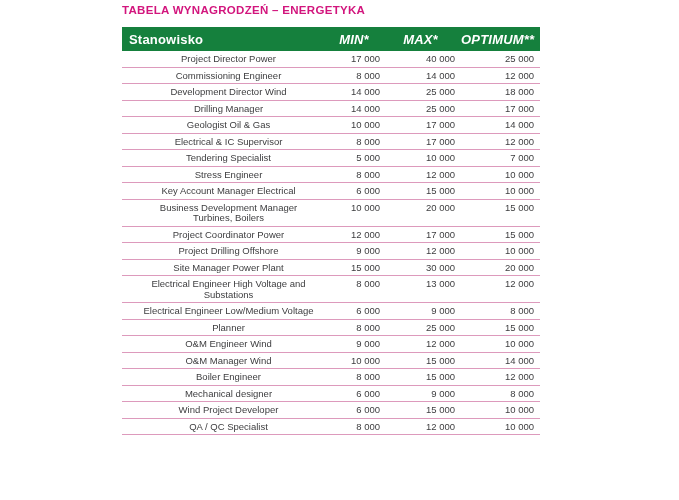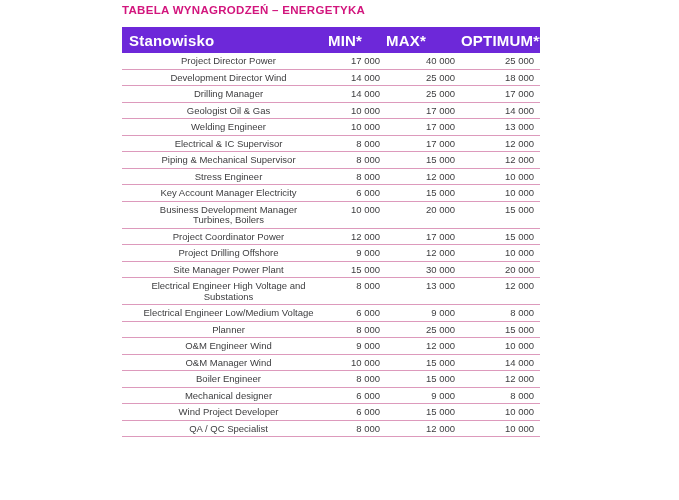--- a/index.html
+++ b/index.html
@@ -32,34 +32,35 @@
   table.salary {
     width: 418px;
     border-collapse: collapse;
     table-layout: fixed;
   }
   col.c-pos { width: 206px; }
   col.c-min { width: 58px; }
   col.c-max { width: 75px; }
   col.c-opt { width: 79px; }
   thead th {
-    background: #6d28d9;
+    background: #15803d;
     color: #ffffff;
-    font-size: 15px;
+    font-size: 13px;
     font-weight: bold;
     letter-spacing: 0.2px;
     padding: 5px 0 4px 0;
   }
   thead th.pos {
     text-align: left;
     padding-left: 7px;
   }
   thead th.num {
-    text-align: left;
+    text-align: center;
     padding-right: 6px;
+    font-style: italic;
   }
   tbody td {
     font-size: 9.5px;
     color: #3d3d3f;
     border-bottom: 1px solid #dd9abc;
     padding: 3px 0 2px 0;
     line-height: 10.5px;
     vertical-align: top;
     background: #ffffff;
   }
@@ -97,20 +98,26 @@
         </tr>
       </thead>
       <tbody id="table-body">
   <tr>
     <td class="pos">Project Director Power</td>
     <td class="num">17 000</td>
     <td class="num">40 000</td>
     <td class="num">25 000</td>
   </tr>
 
+  <tr>
+    <td class="pos">Commissioning Engineer</td>
+    <td class="num">8 000</td>
+    <td class="num">14 000</td>
+    <td class="num">12 000</td>
+  </tr>
 
   <tr>
     <td class="pos">Development Director Wind</td>
     <td class="num">14 000</td>
     <td class="num">25 000</td>
     <td class="num">18 000</td>
   </tr>
 
   <tr>
     <td class="pos">Drilling Manager</td>
@@ -119,52 +126,46 @@
     <td class="num">17 000</td>
   </tr>
 
   <tr>
     <td class="pos">Geologist Oil &amp; Gas</td>
     <td class="num">10 000</td>
     <td class="num">17 000</td>
     <td class="num">14 000</td>
   </tr>
 
-  <tr>
-    <td class="pos">Welding Engineer</td>
-    <td class="num">10 000</td>
-    <td class="num">17 000</td>
-    <td class="num">13 000</td>
-  </tr>
 
   <tr>
     <td class="pos">Electrical &amp; IC Supervisor</td>
     <td class="num">8 000</td>
     <td class="num">17 000</td>
     <td class="num">12 000</td>
   </tr>
 
 
-
-  <tr>
-    <td class="pos">Piping &amp; Mechanical Supervisor</td>
-    <td class="num">8 000</td>
-    <td class="num">15 000</td>
-    <td class="num">12 000</td>
-  </tr>
+  <tr>
+    <td class="pos">Tendering Specialist</td>
+    <td class="num">5 000</td>
+    <td class="num">10 000</td>
+    <td class="num">7 000</td>
+  </tr>
+
 
   <tr>
     <td class="pos">Stress Engineer</td>
     <td class="num">8 000</td>
     <td class="num">12 000</td>
     <td class="num">10 000</td>
   </tr>
 
   <tr>
-    <td class="pos">Key Account Manager Electricity</td>
+    <td class="pos">Key Account Manager Electrical</td>
     <td class="num">6 000</td>
     <td class="num">15 000</td>
     <td class="num">10 000</td>
   </tr>
 
   <tr>
     <td class="pos">Business Development Manager
 Turbines, Boilers</td>
     <td class="num">10 000</td>
     <td class="num">20 000</td>

